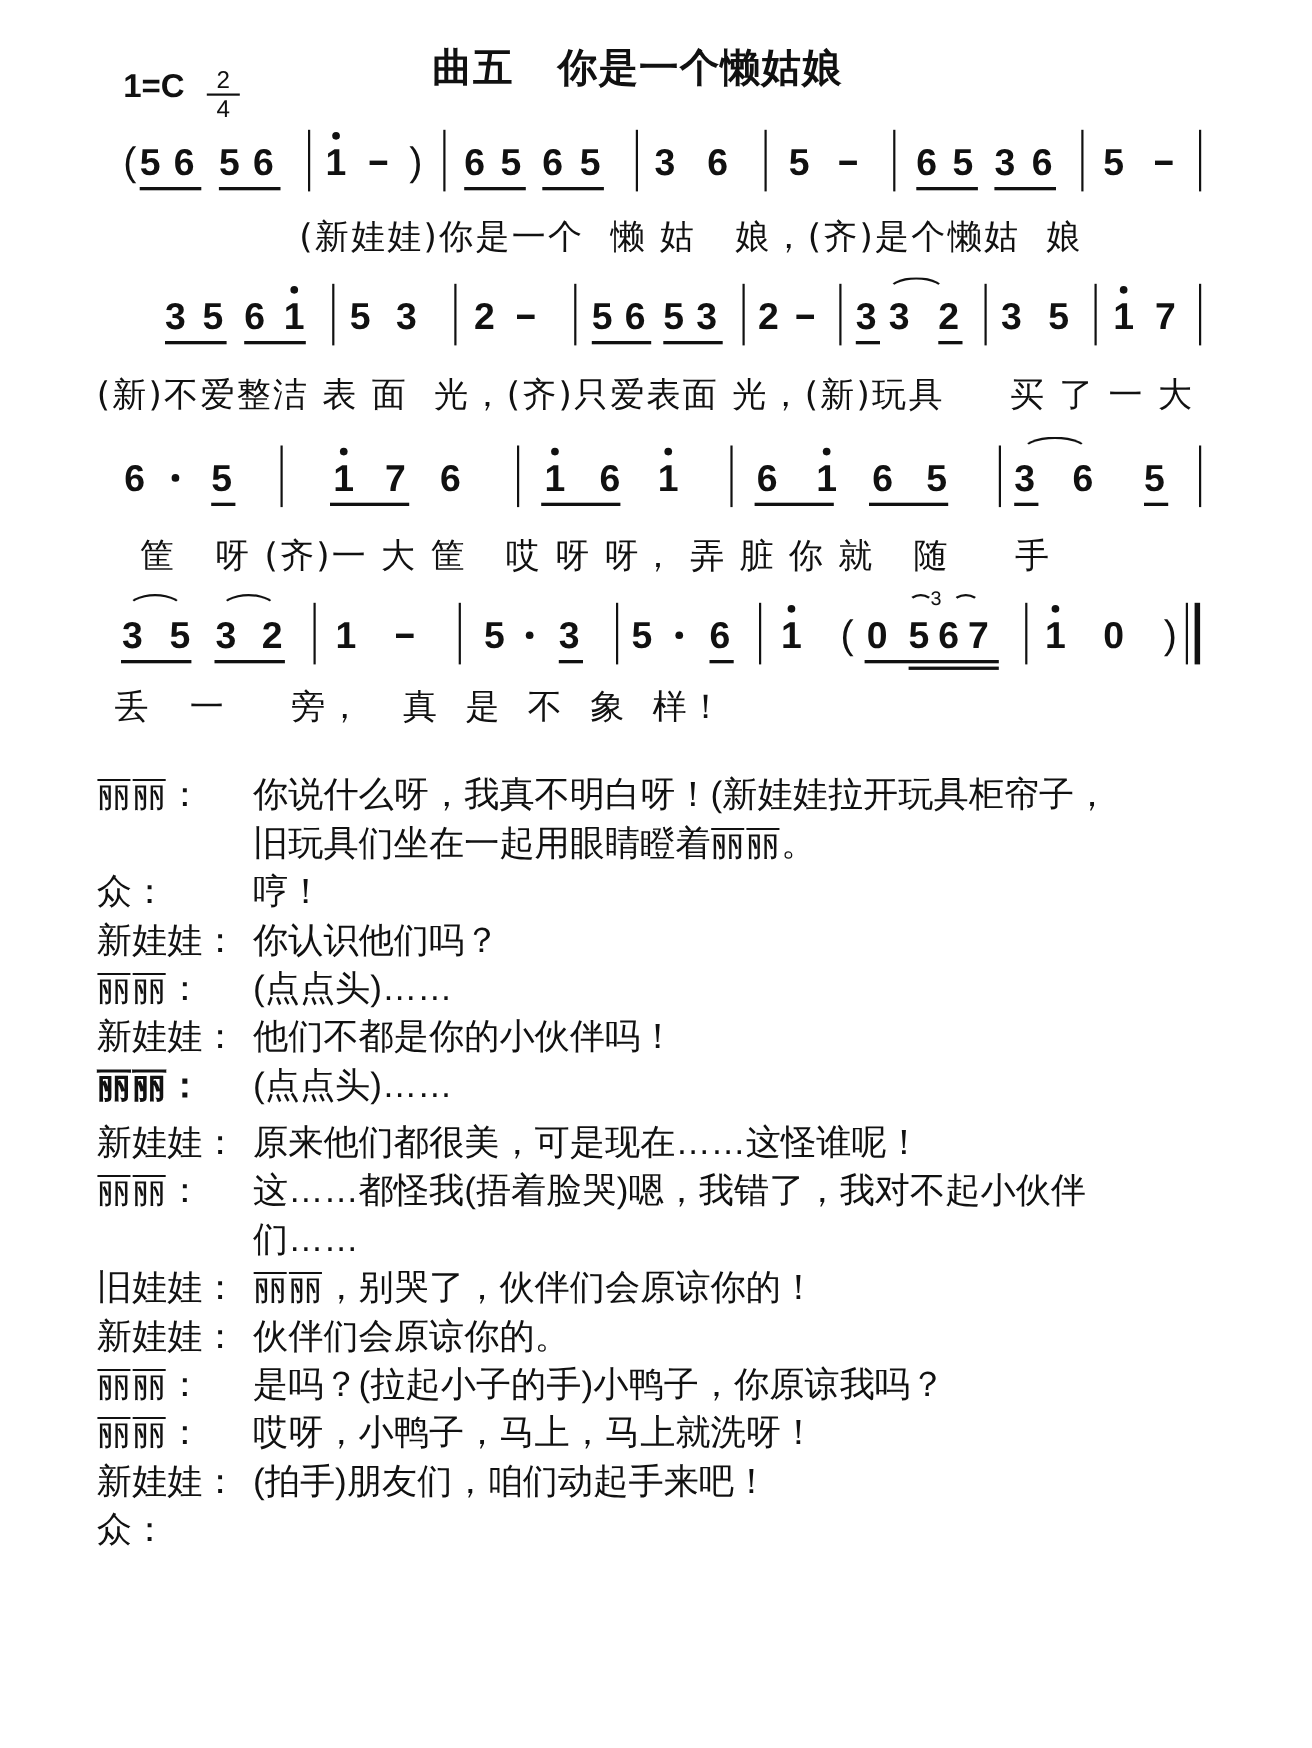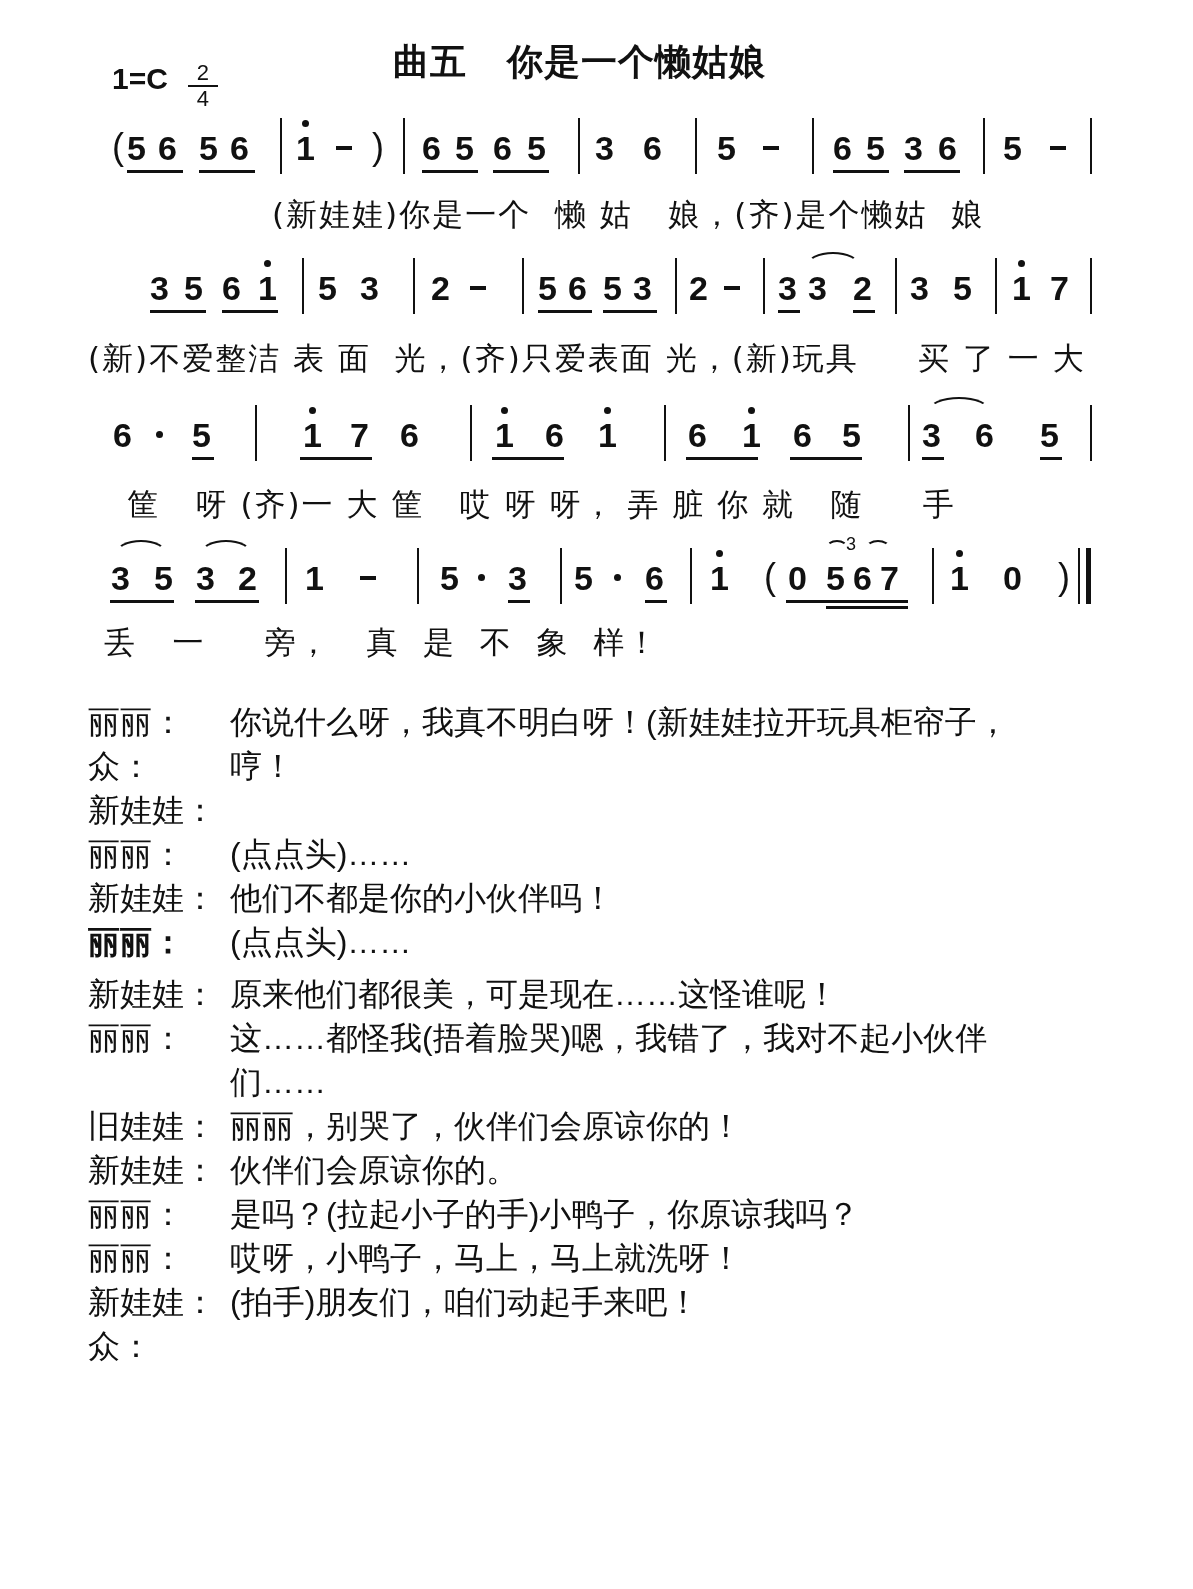--- a/index.html
+++ b/index.html
@@ -212,25 +212,30 @@
   <div class="bar" style="left:1086px;width:5px;"></div>
 </div>
 <div class="lyric" style="left:104px;top:622px;">丢   一     旁，   真  是  不  象  样！</div>
 
 <div class="dialog">
   <div class="dline">
       <span class="spk">丽丽：</span>
       <span class="txt">你说什么呀，我真不明白呀！(新娃娃拉开玩具柜帘子，</span>
     </div>
   <div class="dline">
+      <span class="spk"></span>
+      <span class="txt">旧玩具们坐在一起用眼睛瞪着丽丽。</span>
+    </div>
+  <div class="dline">
       <span class="spk">众：</span>
       <span class="txt">哼！</span>
     </div>
   <div class="dline">
       <span class="spk">新娃娃：</span>
+      <span class="txt">你认识他们吗？</span>
     </div>
   <div class="dline">
       <span class="spk">丽丽：</span>
       <span class="txt">(点点头)……</span>
     </div>
   <div class="dline">
       <span class="spk">新娃娃：</span>
       <span class="txt">他们不都是你的小伙伴吗！</span>
     </div>
   <div class="dline">

